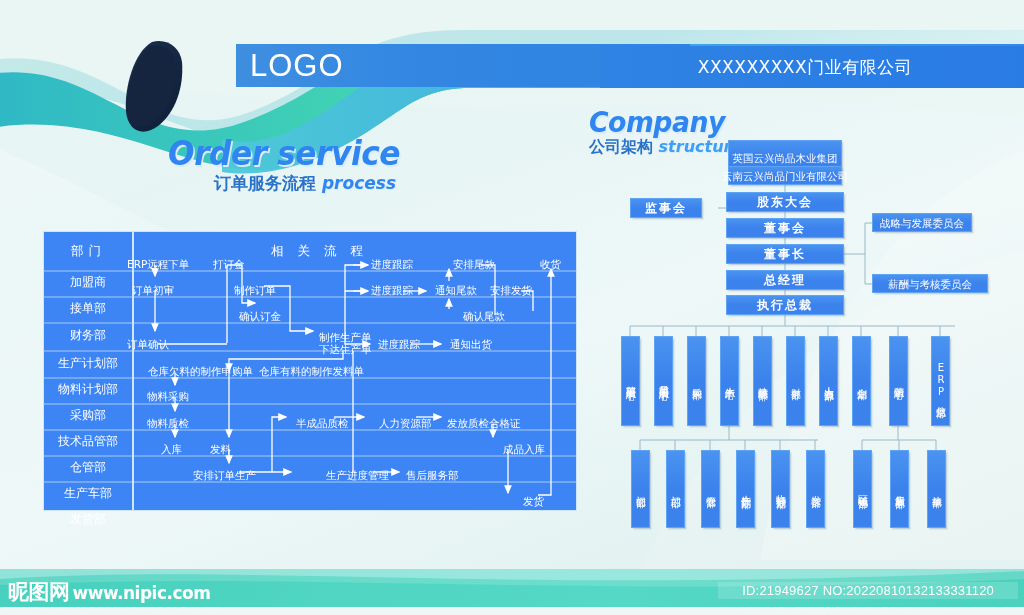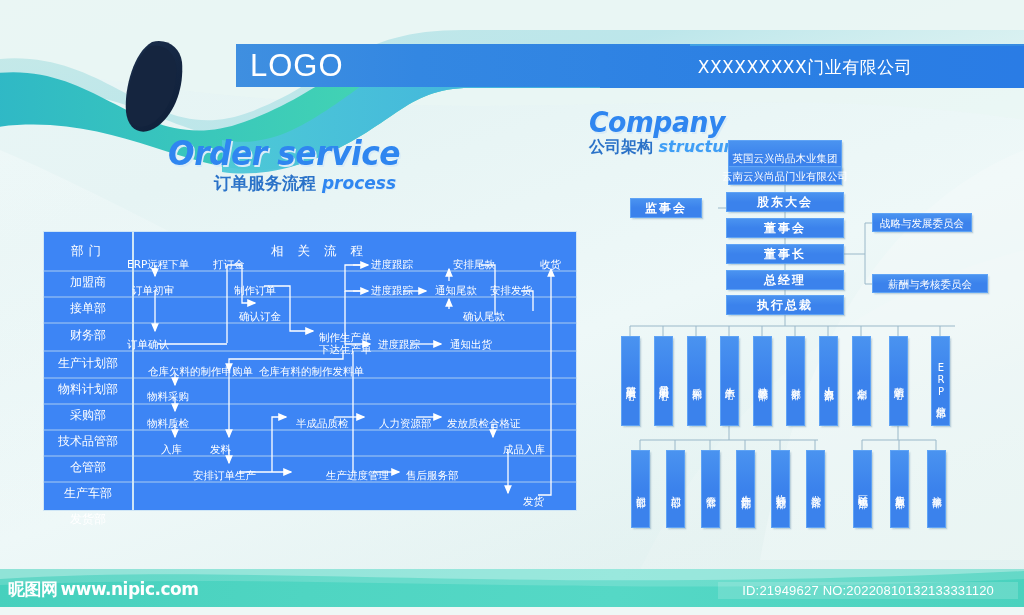--- a/index.html
+++ b/index.html
@@ -116,21 +116,21 @@
     background: linear-gradient(100deg, #46d0bd 0%, #4fd5c2 30%, #55d8c6 60%, #4ad2be 100%);
     overflow: hidden;
   }
   #footer .wave { position: absolute; inset: 0; }
   .brand {
     position: absolute; left: 8px; top: 578px;
     color: #ffffff; font-size: 20px; font-weight: bold;
     font-family: "DejaVu Sans", sans-serif;
     letter-spacing: -0.5px; display: flex; align-items: baseline; gap: 3px;
   }
-  .brand .cn { font-size: 17px; }
+  .brand .cn { font-size: 21px; }
   .brand .url { font-size: 17px; font-weight: bold; }
   .idbox {
     position: absolute; right: 6px; top: 582px; height: 17px;
     background: rgba(255,255,255,0.16);
     color: #ffffff; font-size: 13px; line-height: 17px; padding: 0 24px;
     font-family: "Liberation Sans", sans-serif; letter-spacing: 0.2px;
   }
   .footer-base { position: absolute; left:0; top: 607px; width: 1024px; height: 8px; background:#eef7f6; }
 </style>
 </head>

